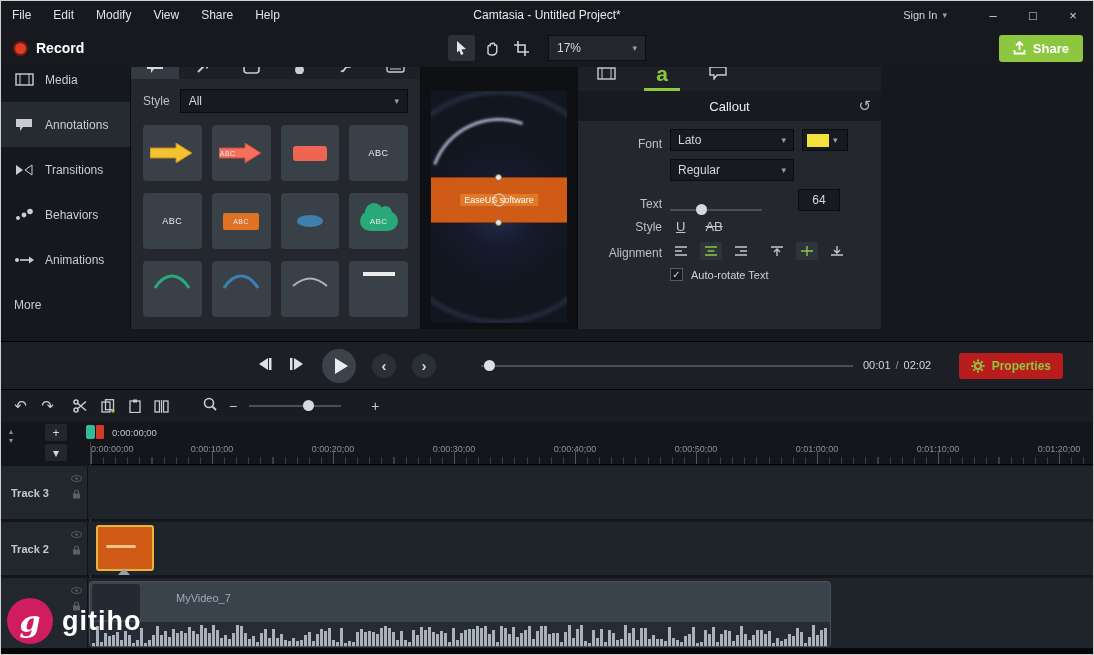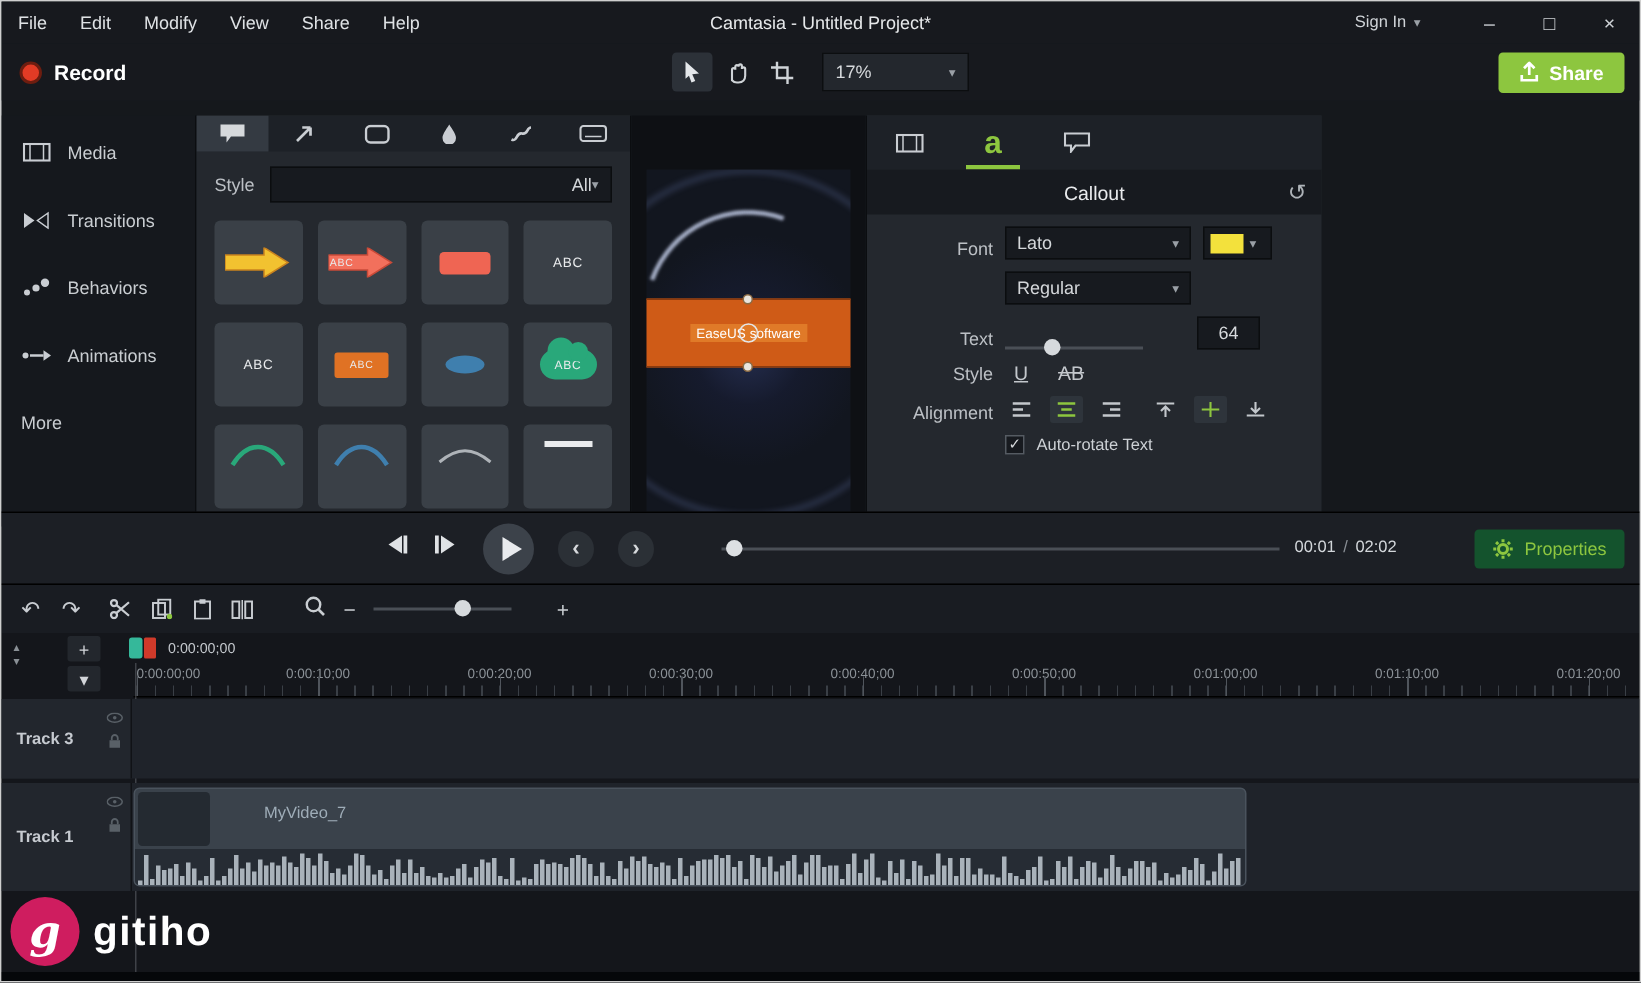--- a/index.html
+++ b/index.html
@@ -20,34 +20,34 @@
   .rec-dot{width:15px;height:15px;border-radius:50%;background:#e23b25;border:2px solid #6d1d10}
   .record-label{color:#fff;font-weight:bold;font-size:14px}
   .center-tools{position:absolute;left:50%;transform:translateX(-50%);display:flex;align-items:center;gap:3px}
   .tool-btn{width:27px;height:26px;display:flex;align-items:center;justify-content:center;border-radius:3px}
   .tool-btn.active{background:#2c3138}
   .zoom-select{margin-left:10px;width:98px;height:26px;background:#23272d;border:1px solid #0c0e10;display:flex;align-items:center;justify-content:space-between;padding:0 8px;color:#d6d9dc;font-size:12px}
   .share-btn{margin-left:auto;margin-right:10px;height:27px;background:#8dc63f;border-radius:3px;display:flex;align-items:center;padding:0 14px;gap:7px;color:#fff;font-weight:bold;font-size:13px}
   .chev{font-size:9px;color:#9aa0a6}
 
   
-  .main{position:absolute;top:76px;left:0;width:880px;height:274px;display:flex}
+  .main{position:absolute;top:54px;left:0;width:880px;height:274px;display:flex}
   .sidebar{width:130px;background:#15181d;border-right:1px solid #0b0d10;padding-top:2px}
   .side-item{height:45px;display:flex;align-items:center;gap:11px;padding-left:13px;color:#c9cdd1;font-size:12px}
   .side-item.active{background:#262b31}
   .side-ico{width:20px;display:flex;justify-content:center}
 
   .annp{width:290px;background:#24282e;border-right:1px solid #0b0d10;display:flex;flex-direction:column;overflow:hidden}
   .ann-tabs{height:36px;background:#1d2127;display:flex}
   .ann-tab{flex:1;display:flex;align-items:center;justify-content:center}
   .ann-tab.active{background:#343a42}
   .panel-title{height:30px;background:#171a1f;display:flex;align-items:center;justify-content:center;color:#e9ebed;font-size:13px;position:relative;flex:none}
   .style-row{display:flex;align-items:center;gap:10px;padding:10px 12px}
   .style-label{color:#bcc0c5;font-size:12px}
-  .dropdown{flex:1;height:24px;background:#171a1f;border:1px solid #0b0d0f;display:flex;align-items:center;justify-content:flex-end;padding:0 8px;color:#d4d7da;font-size:12px}
+  .dropdown{flex:1;height:24px;background:#171a1f;border:1px solid #0b0d0f;display:flex;align-items:center;justify-content:space-between;padding:0 8px;color:#d4d7da;font-size:12px}
   .thumbs{display:grid;grid-template-columns:repeat(4,1fr);gap:12px 10px;padding:2px 12px 12px}
   .thumb{height:56px;background:#3a4047;border-radius:4px;display:flex;align-items:center;justify-content:center;position:relative;overflow:hidden}
   .thumb .abc{font-size:9px;color:#e8eaec;letter-spacing:.5px}
   .thumb .abc.on-shape{position:absolute;font-size:7px}
   .rect-red{width:34px;height:15px;background:#ef6553;border-radius:3px}
   .rect-orange{width:36px;height:17px;background:#e07224;border-radius:2px;display:flex;align-items:center;justify-content:center}
   .ellipse-blue{width:26px;height:12px;background:#3f7fae;border-radius:50%}
   .cloud{width:38px;height:20px;background:#29a87a;border-radius:10px;position:relative;display:flex;align-items:center;justify-content:center}
   .cloud::before{content:"";position:absolute;width:18px;height:18px;border-radius:50%;background:#29a87a;top:-8px;left:5px}
   .cloud::after{content:"";position:absolute;width:13px;height:13px;border-radius:50%;background:#29a87a;top:-5px;right:6px}
@@ -90,21 +90,21 @@
   
   .playback{position:absolute;top:340px;left:0;right:0;height:48px;background:#1c1f25;border-top:1px solid #000}
   .pb-group{position:absolute;left:255px;top:0;height:100%;display:flex;align-items:center;gap:16px}
   .playbtn{width:34px;height:34px;border-radius:50%;background:#3c424a;display:flex;align-items:center;justify-content:center}
   .play-tri{width:0;height:0;border-left:13px solid #e9ebee;border-top:8px solid transparent;border-bottom:8px solid transparent;margin-left:4px}
   .jump{width:24px;height:24px;border-radius:50%;background:#2b3036;color:#d6d9dc;display:flex;align-items:center;justify-content:center;font-size:15px;font-weight:bold;line-height:1}
   .scrub{position:absolute;left:480px;width:372px;top:23px;height:2px;background:#4a4f56}
   .scrub-dot{position:absolute;left:3px;top:-5px;width:11px;height:11px;border-radius:50%;background:#dde0e3}
   .pb-time{position:absolute;left:862px;top:17px;font-size:11px;color:#d2d6da;display:flex;gap:5px}
   .pb-time .sep{color:#8a9096}
-  .props-btn{position:absolute;right:10px;top:11px;height:26px;display:flex;align-items:center;gap:7px;padding:0 12px;background:#14532d;border-radius:3px;color:#8dc63f;font-weight:normal;font-size:12px}
+  .props-btn{position:absolute;right:30px;top:11px;height:26px;display:flex;align-items:center;gap:7px;padding:0 12px;background:#b91c1c;border-radius:3px;color:#8dc63f;font-weight:bold;font-size:12px}
 
   
   .tlbar{position:absolute;top:388px;left:0;right:0;height:33px;background:#191c22;border-top:1px solid #000;display:flex;align-items:center;padding-left:6px}
   .tl-ico{width:27px;height:24px;display:flex;align-items:center;justify-content:center;color:#c9cdd2;font-size:15px}
   .tl-zoom{display:flex;align-items:center;margin-left:28px;gap:12px;color:#c9cdd2}
   .zoom-slider{width:92px;height:2px;background:#4a4f56;position:relative}
   .zoom-slider .dot{position:absolute;top:-5px;left:54px;width:11px;height:11px;border-radius:50%;background:#d6dadd}
   .pm{font-size:14px;color:#c9cdd2}
 
   
@@ -206,20 +206,28 @@
     <div class="sidebar">
       <div class="side-item">
         <span class="side-ico">
             <svg width="19" height="13">
               <rect x="1" y="1" width="17" height="11" fill="none" stroke="#c9cdd2" stroke-width="1.4"></rect>
               <path d="M5,1 v11 M14,1 v11" stroke="#c9cdd2"></path>
             </svg>
           </span>
         <span>Media</span>
       </div>
+      <div class="side-item active">
+        <span class="side-ico">
+            <svg width="18" height="14">
+              <path d="M1,1 h16 v8 h-9 l-3,4 v-4 h-4 z" fill="#c9cdd2"></path>
+            </svg>
+          </span>
+        <span>Annotations</span>
+      </div>
       <div class="side-item">
         <span class="side-ico">
             <svg width="18" height="12">
               <polygon points="1,1 8,6 1,11" fill="#c9cdd2"></polygon>
               <polygon points="17,1 10,6 17,11" fill="none" stroke="#c9cdd2"></polygon>
             </svg>
           </span>
         <span>Transitions</span>
       </div>
       <div class="side-item">
@@ -582,20 +590,39 @@
             <svg width="11" height="7">
                 <ellipse cx="5.5" cy="3.5" rx="5" ry="3" fill="none" stroke="#596067"></ellipse>
                 <circle cx="5.5" cy="3.5" r="1.2" fill="#596067"></circle>
               </svg>
             <svg width="9" height="10">
                 <rect x="1" y="4.5" width="7" height="5" fill="#596067"></rect>
                 <path d="M2.5,4.5 V3 a2,2 0 0 1 4,0 V4.5" fill="none" stroke="#596067" stroke-width="1.2"></path>
               </svg>
           </span>
         </div>
+      </div>
+      <div class="trow">
+        <div class="thead">
+          <span class="tname">Track 2</span>
+          <span class="ticons">
+            <svg width="11" height="7">
+                <ellipse cx="5.5" cy="3.5" rx="5" ry="3" fill="none" stroke="#596067"></ellipse>
+                <circle cx="5.5" cy="3.5" r="1.2" fill="#596067"></circle>
+              </svg>
+            <svg width="9" height="10">
+                <rect x="1" y="4.5" width="7" height="5" fill="#596067"></rect>
+                <path d="M2.5,4.5 V3 a2,2 0 0 1 4,0 V4.5" fill="none" stroke="#596067" stroke-width="1.2"></path>
+              </svg>
+          </span>
+        </div>
+        <div class="clip-small">
+            <i></i>
+          </div>
+        <span class="clip-marker"></span>
       </div>
       <div class="trow tall">
         <div class="thead">
           <span class="tname">Track 1</span>
           <span class="ticons">
             <svg width="11" height="7">
                 <ellipse cx="5.5" cy="3.5" rx="5" ry="3" fill="none" stroke="#596067"></ellipse>
                 <circle cx="5.5" cy="3.5" r="1.2" fill="#596067"></circle>
               </svg>
             <svg width="9" height="10">

